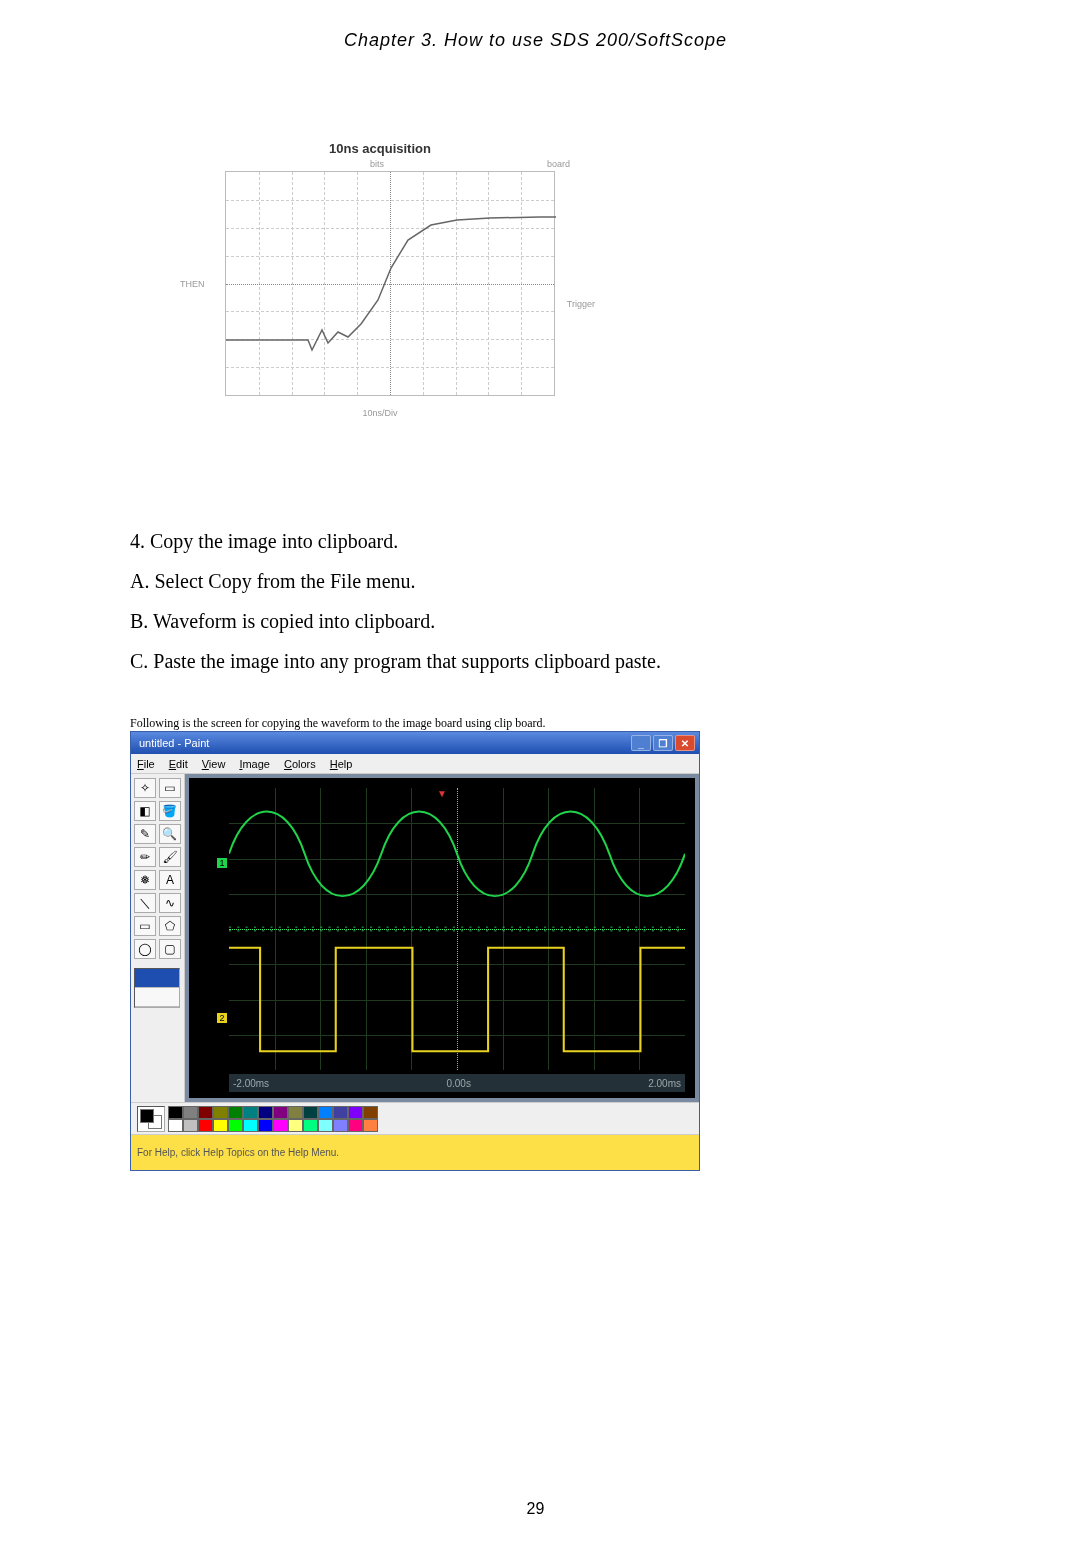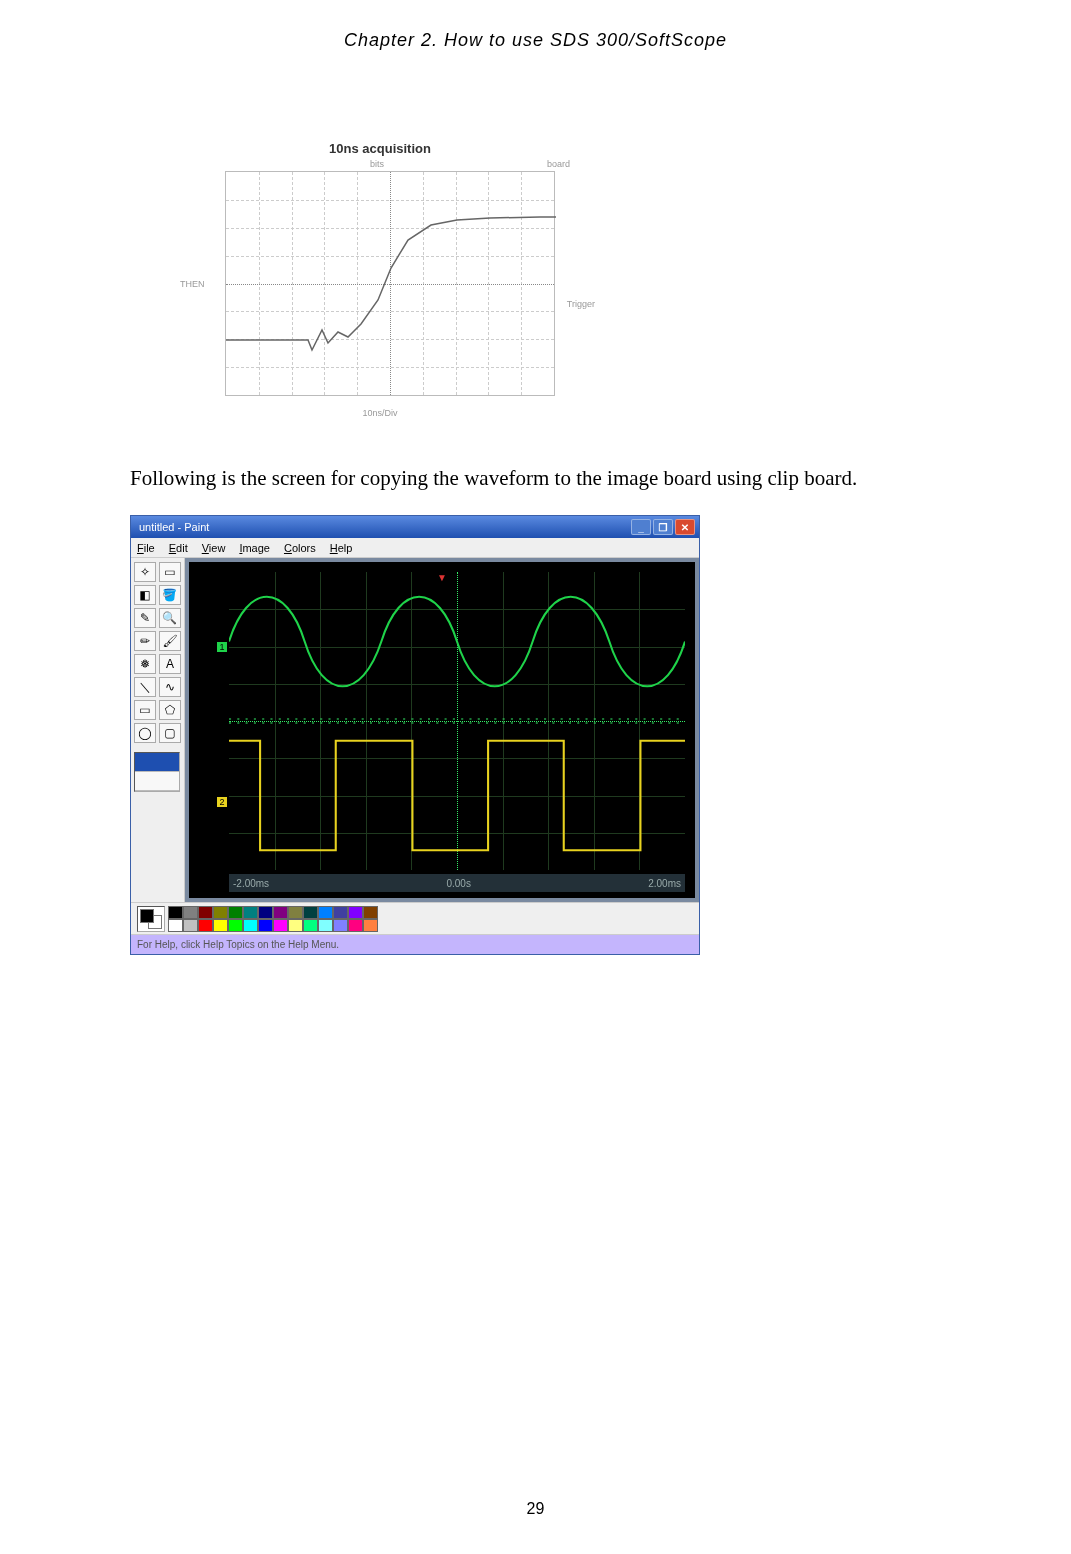--- a/index.html
+++ b/index.html
@@ -87,23 +87,23 @@
     text-align:center; font-size:9px;
   }
 
   .body-text {
     font-size: 20px;
     line-height: 2.0;
     margin-top: 90px;
   }
   .body-text p { margin: 0; }
   .follow-text {
-    font-size: 21px;
+    font-size: 12px;
     margin-top: 35px;
-    margin-bottom: 24px;
+    margin-bottom: 0;
   }
 
   
   .paint-window {
     width: 570px;
     height: 440px;
     border: 1px solid #3a5fa8;
     font-family: Tahoma, Arial, sans-serif;
     font-size: 11px;
     background: #eee;
@@ -192,40 +192,40 @@
   .fgbg {
     width:28px; height:26px; position:relative;
     border:1px inset #aaa; background:#fff;
   }
   .fgbg .bg { position:absolute; right:2px; bottom:2px; width:14px; height:14px; background:#fff; border:1px solid #777; }
   .fgbg .fg { position:absolute; left:2px; top:2px; width:14px; height:14px; background:#000; border:1px solid #777; }
   .palette { display:flex; flex-wrap:wrap; width:210px; height:26px; }
   .swatch { width:15px; height:13px; border:1px solid #666; }
 
   .statusbar {
-    height:20px; background:#c4b5fd;
+    height:36px; background:#fde047;
     border-top:1px solid #ccc;
     display:flex; align-items:center;
     padding:8px 6px;
     font-size:10px; color:#555;
   }
 
   .page-number {
     position: absolute;
     bottom: 36px; left: 0; right: 0;
     text-align: center;
     font-family: Arial, sans-serif;
     font-size: 16px;
   }
 </style>
 </head>
 <body>
 
 <div class="page">
-  <div class="chapter-header">Chapter 2. How to use SDS 300/SoftScope</div>
+  <div class="chapter-header">Chapter 3. How to use SDS 200/SoftScope</div>
 
 
   <div class="bmp-figure">
     <div class="bmp-title">10ns acquisition</div>
     <div class="bmp-sub left">bits</div>
     <div class="bmp-sub right">board</div>
     <div class="bmp-left-label">THEN</div>
     <div class="bmp-right-label">Trigger</div>
     <div class="bmp-grid">
       <div class="bmp-gridlines">
@@ -246,20 +246,26 @@
       </div>
       <div class="bmp-center-v"></div>
       <div class="bmp-center-h"></div>
       <svg class="bmp-trace" viewBox="0 0 330 225" preserveAspectRatio="none">
         <path d="M0 168 L82 168 L86 178 L96 158 L102 171 L112 160 L122 165 L135 152 L152 128 L165 96 L182 68 L205 53 L231 48 L264 46 L314 45 L330 45" fill="none" stroke="#666" stroke-width="1.5"></path>
       </svg>
     </div>
     <div class="bmp-bottom-label">10ns/Div</div>
   </div>
 
+  <div class="body-text">
+    <p>4. Copy the image into clipboard.</p>
+    <p>A. Select Copy from the File menu.</p>
+    <p>B. Waveform is copied into clipboard.</p>
+    <p>C. Paste the image into any program that supports clipboard paste.</p>
+  </div>
 
   <div class="follow-text">Following is the screen for copying the waveform to the image board using clip board.</div>
 
   <div class="paint-window">
     <div class="titlebar">
       <span class="title-text">untitled - Paint</span>
       <span class="win-btn min">_</span>
       <span class="win-btn max">❐</span>
       <span class="win-btn close">✕</span>
     </div>

